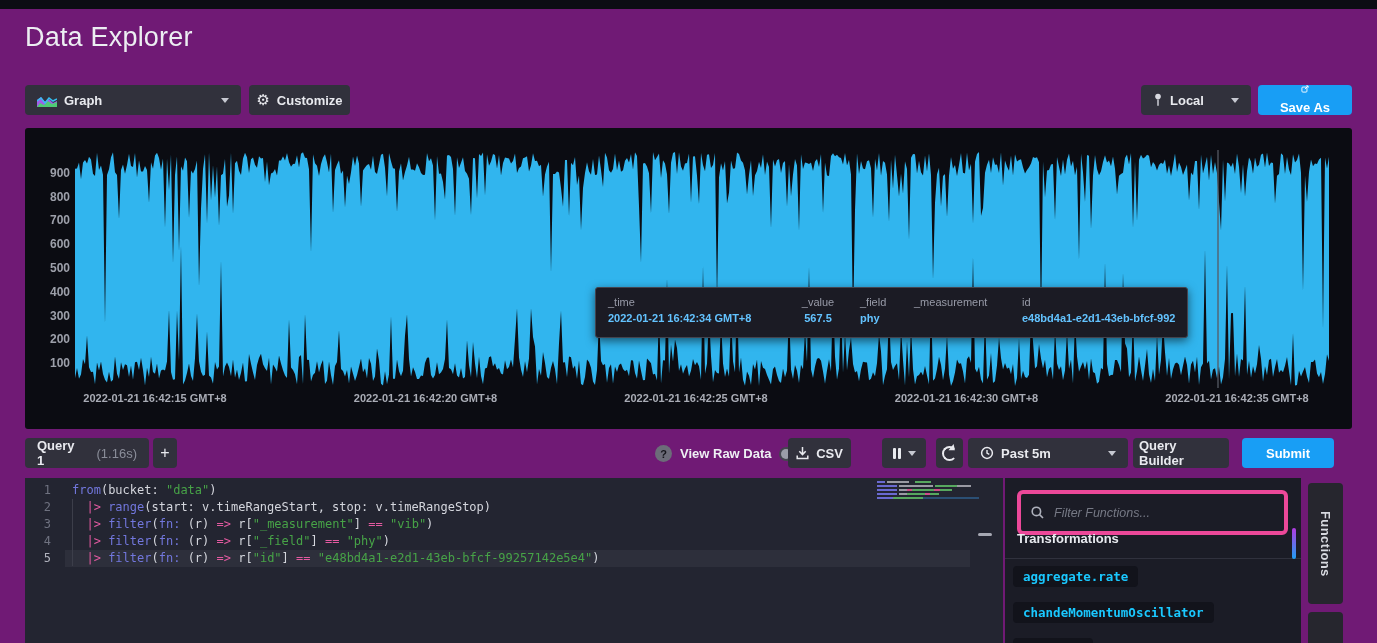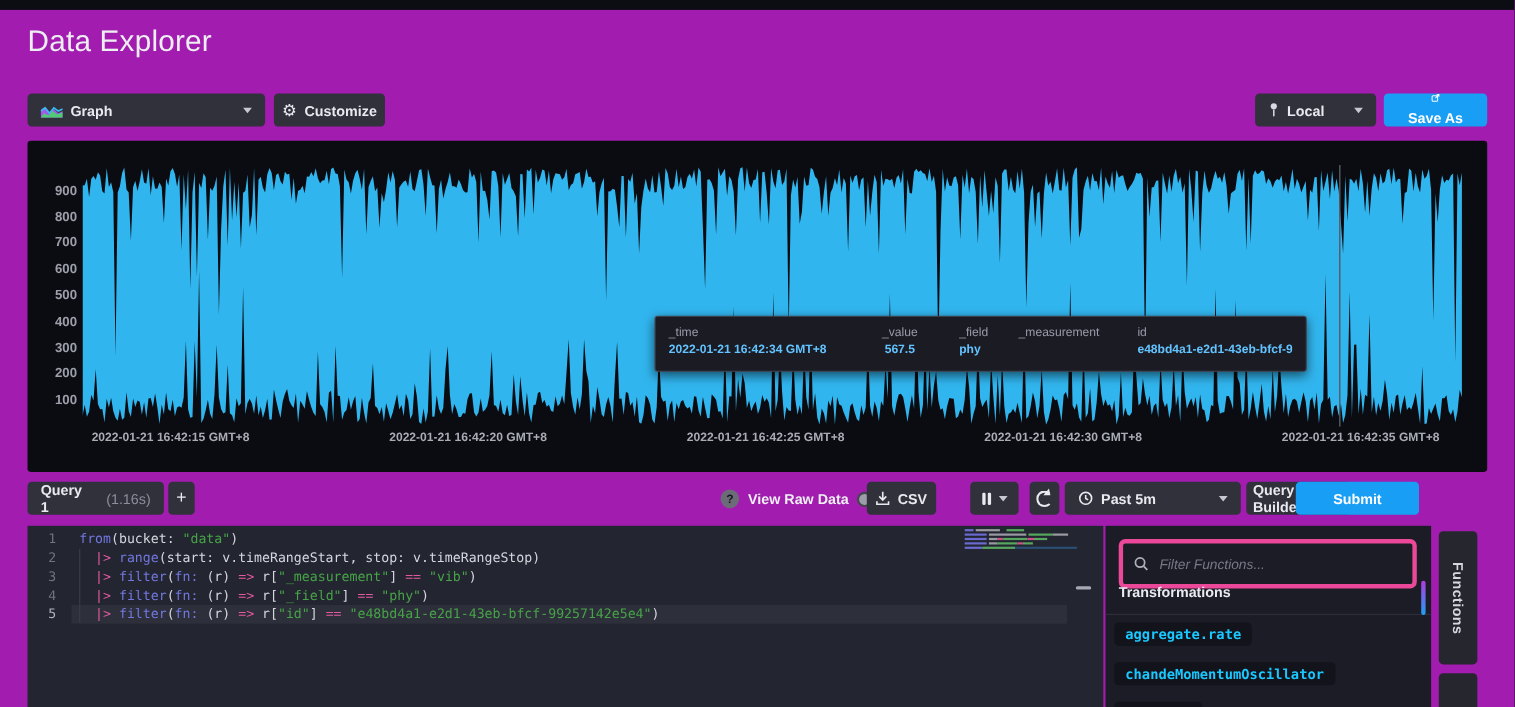--- a/index.html
+++ b/index.html
@@ -1,16 +1,16 @@
 <!DOCTYPE html>
 <html style="--accent: #189ef5; --fn-cyan: #1ac8ff;"><head>
 <meta charset="utf-8">
 <style>
   html,body{margin:0;padding:0;background:#17161e;}
-  #app{position:relative;width:1377px;height:643px;overflow:hidden;background:#a21caf;
+  #app{position:relative;width:1377px;height:643px;overflow:hidden;background:#701a75;
        font-family:"Liberation Sans",sans-serif;-webkit-font-smoothing:antialiased;}
   .abs{position:absolute;box-sizing:border-box;}
 
   
   .top-strip{left:0;top:0;width:1377px;height:9px;background:#0c0c13;}
   .page-title{left:25px;top:22px;font-size:27px;font-weight:400;color:#eceef2;letter-spacing:.2px;}
 
   
   .btn{display:flex;align-items:center;height:30px;background:#31313c;border-radius:4px;
        color:#e9eaef;font-size:13px;font-weight:700;cursor:pointer;padding:0 12px;gap:7px;}
@@ -30,21 +30,21 @@
   .xtick{position:absolute;top:264px;transform:translateX(-50%);font-size:11px;font-weight:700;color:#a9acb5;white-space:nowrap;}
   .plot{left:50px;top:22px;width:1255px;height:238px;}
 
   
   .tooltip{left:570px;top:159px;width:593px;height:51px;background:#1b1b24;border:1px solid #43444f;
            border-radius:3px;display:flex;gap:16px;padding:8px 12px;box-shadow:0 3px 10px rgba(0,0,0,.55);z-index:5;}
   .tcol{display:flex;flex-direction:column;gap:4px;min-width:0;}
   .tlabel{font-size:11px;color:#989ba8;white-space:nowrap;}
   .tvalue{font-size:11px;font-weight:700;color:#63c3ff;white-space:nowrap;overflow:hidden;}
   .tcol.w-time{width:168px;} .tcol.w-value{width:52px;text-align:right;align-items:center;}
-  .tcol.w-field{width:38px;margin-left:12px;} .tcol.w-meas{width:92px;gap:43px;} .tcol.w-id{flex:1;}
+  .tcol.w-field{width:38px;} .tcol.w-meas{width:92px;gap:43px;} .tcol.w-id{flex:1;}
 
   
   .qtab{left:25px;top:438px;width:124px;}
   .qtab .dur{color:#8b8e9a;font-weight:400;margin-left:5px;}
   .help-circle{left:655px;top:445px;width:17px;height:17px;border-radius:50%;background:#6c6c79;color:#15151c;
                font-size:11px;font-weight:700;display:flex;align-items:center;justify-content:center;}
   .raw-label{left:680px;top:446px;font-size:13px;font-weight:700;color:#eef0f4;}
   .toggle{left:779px;top:447px;width:28px;height:14px;border-radius:8px;background:#45454f;cursor:pointer;}
   .toggle .knob{position:absolute;left:2px;top:2px;width:10px;height:10px;border-radius:50%;background:#9b9da8;}
   .pause-bars{display:flex;gap:2px;}
@@ -219,21 +219,21 @@
       <circle cx="7" cy="7" r="5.4" fill="none" stroke="#e9eaef" stroke-width="1.5"></circle>
       <path d="M7 4 v3.2 l2.3 1.2" fill="none" stroke="#e9eaef" stroke-width="1.4"></path>
     </svg>
     <span>Past 5m</span>
     <span class="caret"></span>
   </div>
 
   <div class="abs btn center" style="left:1133px;top:438px;width:96px;padding:0 6px;">
     <span>Query Builder</span>
   </div>
-  <div class="abs btn blue center" style="left:1178px;top:438px;width:112px;">
+  <div class="abs btn blue center" style="left:1242px;top:438px;width:92px;">
     <span>Submit</span>
   </div>
 
   <div class="abs editor">
     <div class="abs gutter">
         <div class="lnum">1</div>
         <div class="lnum">2</div>
         <div class="lnum">3</div>
         <div class="lnum">4</div>
         <div class="lnum cur">5</div>

